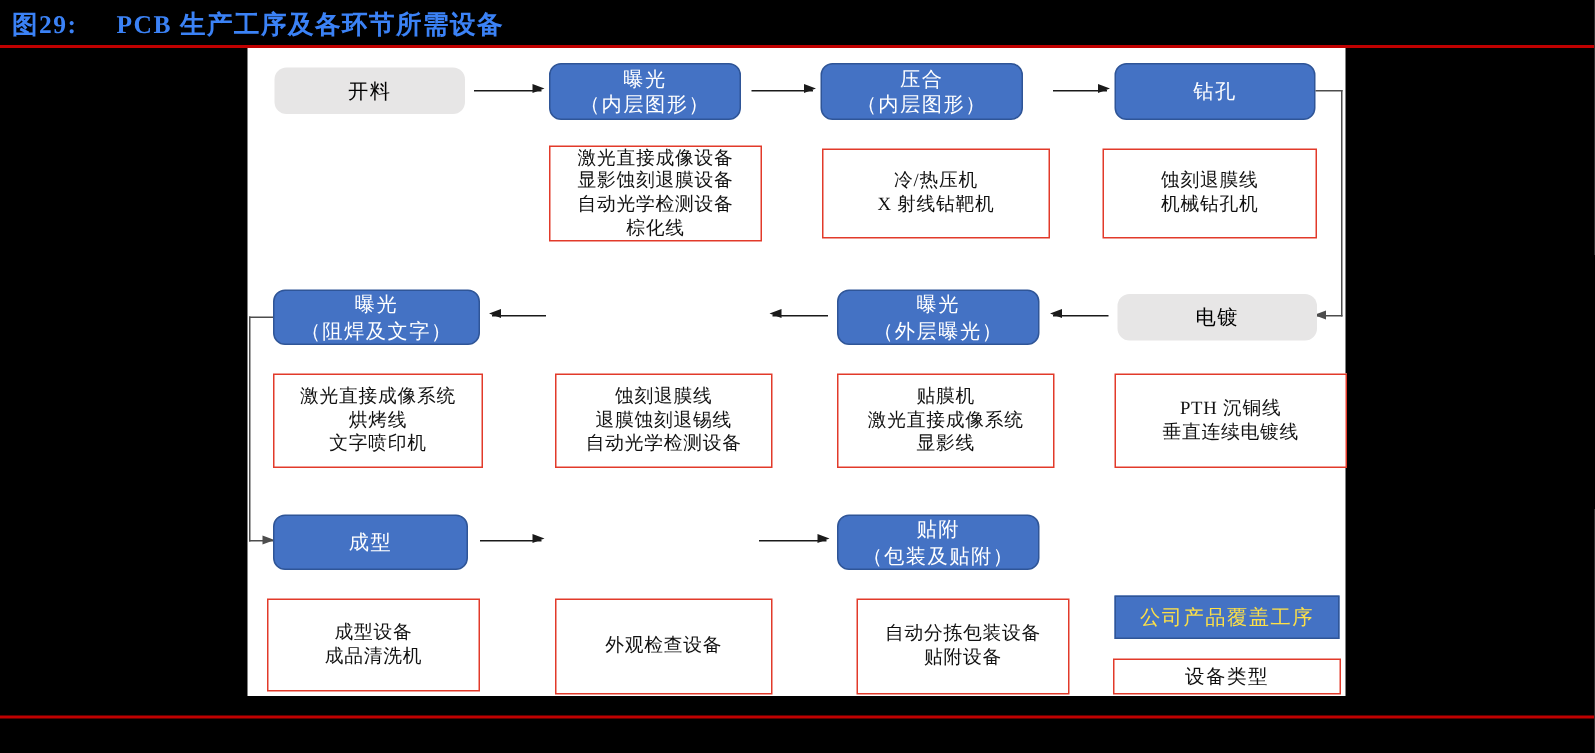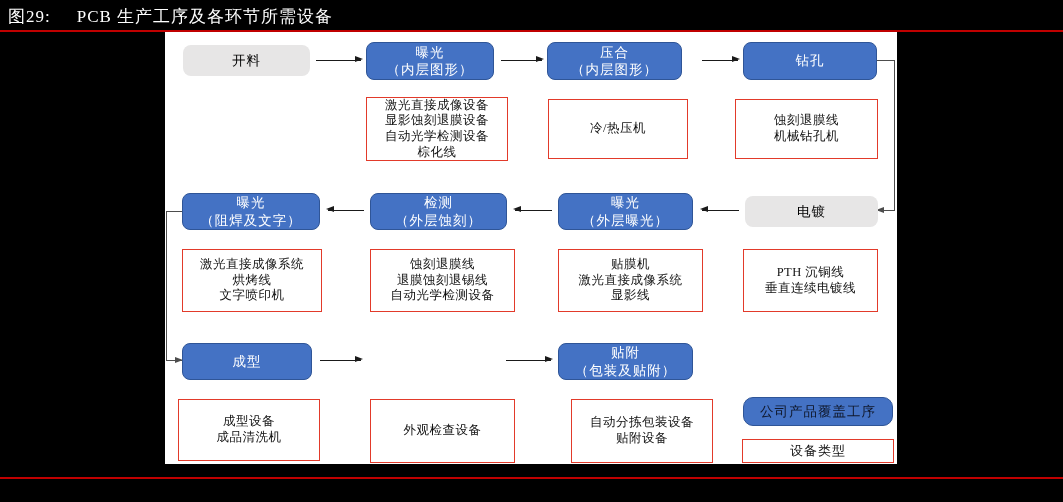--- a/index.html
+++ b/index.html
@@ -2,38 +2,38 @@
 <html><head>
 <meta charset="utf-8">
 <style>
   html,body { margin:0; padding:0; background:#000; }
   * { box-sizing:border-box; }
   .canvas {
     position:relative; width:1063px; height:502px; background:#000;
     font-family:"Liberation Serif","DejaVu Serif",serif; overflow:hidden;
   }
   .hdr { position:absolute; left:8px; top:5px; display:flex; gap:26px;
-         color:#ffffff; font-weight:normal; font-size:17px; letter-spacing:1px; }
+         color:#3b82f6; font-weight:bold; font-size:17px; letter-spacing:1px; }
   .rule { position:absolute; left:0; width:1063px; height:2px; background:#c00000; }
   .rule.top { top:30px; }
   .rule.bottom { top:477px; }
   .panel { position:absolute; left:165px; top:32px; width:732px; height:432px; background:#fff; }
 
   .node { position:absolute; display:flex; flex-direction:column; justify-content:center;
           align-items:center; text-align:center; border-radius:8px; font-size:13.5px;
           line-height:1.28; letter-spacing:1px; }
   .node.blue { background:#4472c4; color:#fff; border:1px solid #2f5597; }
   .node.gray { background:#e7e6e6; color:#000;text-align:center; }
 
   .eq { position:absolute; background:#fff; border:1.6px solid #e23a2a; color:#111;
         display:flex; flex-direction:column; justify-content:center; text-align:center;
         font-size:12.5px; line-height:1.26; letter-spacing:0.5px; }
 
-  .legend-blue { position:absolute; background:#4472c4; color:#0f172a; border:1px solid #2f5597;
-        border-radius:10px; display:flex; align-items:center; justify-content:center;
+  .legend-blue { position:absolute; background:#4472c4; color:#fde047; border:1px solid #2f5597;
+        border-radius:0; display:flex; align-items:center; justify-content:center;
         font-size:13.5px; letter-spacing:1px; }
   .legend-red { position:absolute; background:#fff; border:1.6px solid #e23a2a; color:#111;
         display:flex; align-items:center; justify-content:center; font-size:13px; letter-spacing:1px; }
 
   .arrow { position:absolute; height:0; border-top:1.6px solid #1a1a1a; }
   .arrow.right::after { content:""; position:absolute; right:-2px; top:-4.7px; width:0; height:0;
         border-left:8px solid #1a1a1a; border-top:3.6px solid transparent; border-bottom:3.6px solid transparent; }
   .arrow.left::after { content:""; position:absolute; left:-2px; top:-4.7px; width:0; height:0;
         border-right:8px solid #1a1a1a; border-top:3.6px solid transparent; border-bottom:3.6px solid transparent; }
 
@@ -83,35 +83,32 @@
 
     <div class="elbow e1"></div>
     <div class="ah left" style="left:711px;top:174.6px"></div>
 
     <div class="eq" style="left:201px;top:65px;width:142px;height:64px">
         <div>激光直接成像设备</div>
         <div>显影蚀刻退膜设备</div>
         <div>自动光学检测设备</div>
         <div>棕化线</div>
       </div>
-    <div class="eq" style="left:383px;top:67px;width:140px;height:60px">
+    <div class="eq" style="left:383px;top:67px;width:152px;height:60px">
         <div>冷/热压机</div>
+        <div>X 射线钻靶机</div>
       </div>
     <div class="eq" style="left:570px;top:67px;width:143px;height:60px">
         <div>蚀刻退膜线</div>
         <div>机械钻孔机</div>
       </div>
 
     <div class="node blue" style="left:17px;top:161px;width:138px;height:37px">
       <div>曝光</div>
       <div>（阻焊及文字）</div>
-    </div>
-    <div class="node blue" style="left:205px;top:161px;width:137px;height:37px">
-      <div>检测</div>
-      <div>（外层蚀刻）</div>
     </div>
     <div class="node blue" style="left:393px;top:161px;width:135px;height:37px">
       <div>曝光</div>
       <div>（外层曝光）</div>
     </div>
     <div class="node gray" style="left:580px;top:164px;width:133px;height:31px">
       <div>电镀</div>
       <div></div>
     </div>
 
@@ -130,21 +127,21 @@
     <div class="eq" style="left:205px;top:217px;width:145px;height:63px">
         <div>蚀刻退膜线</div>
         <div>退膜蚀刻退锡线</div>
         <div>自动光学检测设备</div>
       </div>
     <div class="eq" style="left:393px;top:217px;width:145px;height:63px">
         <div>贴膜机</div>
         <div>激光直接成像系统</div>
         <div>显影线</div>
       </div>
-    <div class="eq" style="left:578px;top:217px;width:135px;height:63px">
+    <div class="eq" style="left:578px;top:217px;width:155px;height:63px">
         <div>PTH 沉铜线</div>
         <div>垂直连续电镀线</div>
       </div>
 
     <div class="node blue" style="left:17px;top:311px;width:130px;height:37px">
       <div>成型</div>
       <div></div>
     </div>
     <div class="node blue" style="left:393px;top:311px;width:135px;height:37px">
       <div>贴附</div>

